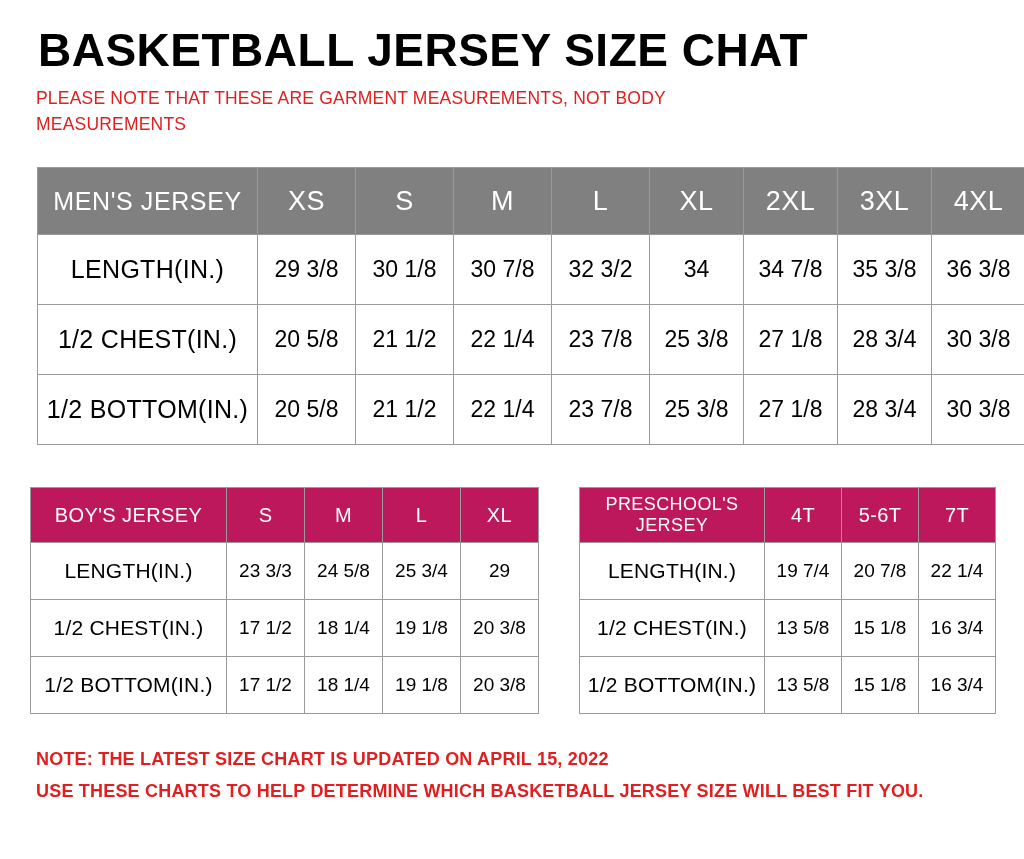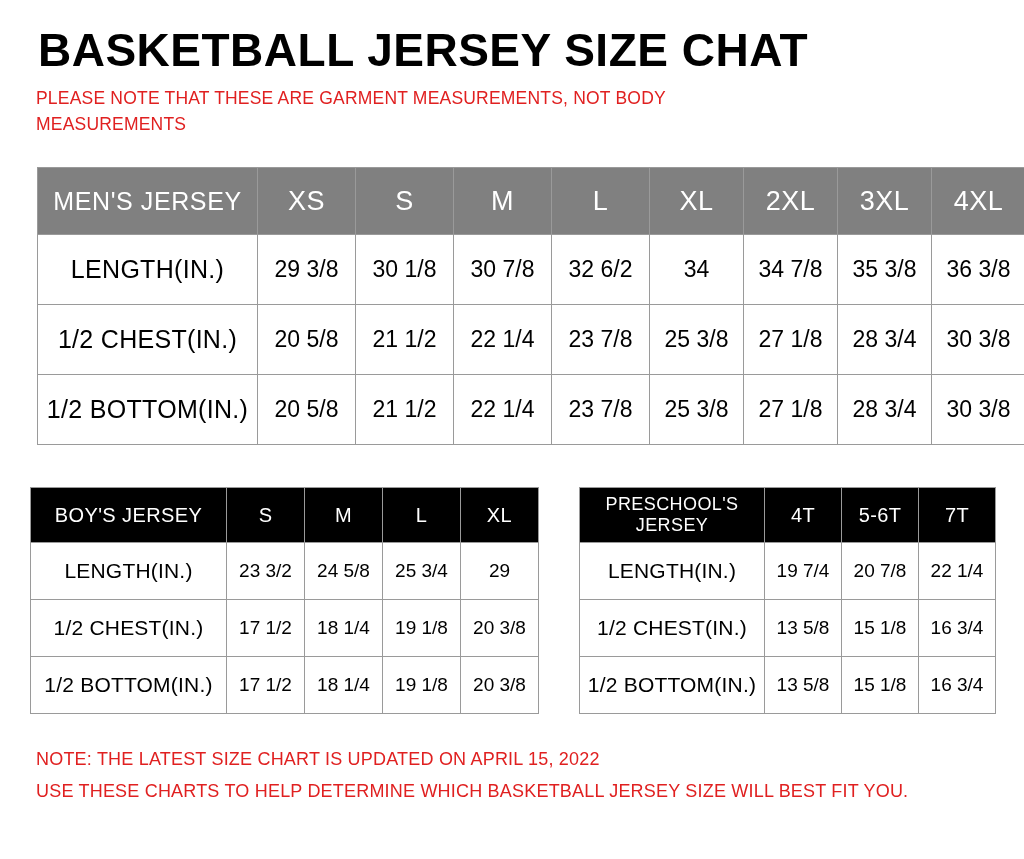--- a/index.html
+++ b/index.html
@@ -76,21 +76,21 @@
   
   .bottom-row {
     display: flex;
     gap: 40px;
     margin: 42px 0 0 0;
   }
   table.boy { width: 508px; }
   table.pre { width: 416px; }
 
   table.boy th, table.pre th {
-    background: #000000;
+    background: #be185d;
     color: #ffffff;
     height: 52px;
     font-size: 20px;
     letter-spacing: 0.4px;
   }
   table.boy td, table.pre td {
     height: 54px;
     font-size: 19px;
     background: #ffffff;
   }
@@ -99,20 +99,21 @@
     letter-spacing: 0.2px;
   }
   table.pre th.head-label { font-size: 18px; }
 
   .footer {
     margin: 30px 0 0 6px;
     color: #e02020;
     font-size: 18px;
     line-height: 1.75;
     letter-spacing: 0.2px;
+    font-weight: bold;
   }
 </style>
 </head>
 <body>
 
 <div class="page">
 
   <h1 class="title">BASKETBALL JERSEY SIZE CHAT</h1>
 
   <p class="note-top">PLEASE NOTE THAT THESE ARE GARMENT MEASUREMENTS, NOT BODY MEASUREMENTS</p>
@@ -142,21 +143,21 @@
           <th>3XL</th>
           <th>4XL</th>
         </tr>
       </thead>
       <tbody>
         <tr>
           <td class="rowlabel">LENGTH(IN.)</td>
           <td>29 3/8</td>
           <td>30 1/8</td>
           <td>30 7/8</td>
-          <td>32 6/2</td>
+          <td>32 3/2</td>
           <td>34</td>
           <td>34 7/8</td>
           <td>35 3/8</td>
           <td>36 3/8</td>
         </tr>
         <tr>
           <td class="rowlabel">1/2 CHEST(IN.)</td>
           <td>20 5/8</td>
           <td>21 1/2</td>
           <td>22 1/4</td>
@@ -196,21 +197,21 @@
           <th class="head-label">BOY'S JERSEY</th>
           <th>S</th>
           <th>M</th>
           <th>L</th>
           <th>XL</th>
         </tr>
       </thead>
       <tbody>
         <tr>
           <td class="rowlabel">LENGTH(IN.)</td>
-          <td>23 3/2</td>
+          <td>23 3/3</td>
           <td>24 5/8</td>
           <td>25 3/4</td>
           <td>29</td>
         </tr>
         <tr>
           <td class="rowlabel">1/2 CHEST(IN.)</td>
           <td>17 1/2</td>
           <td>18 1/4</td>
           <td>19 1/8</td>
           <td>20 3/8</td>

